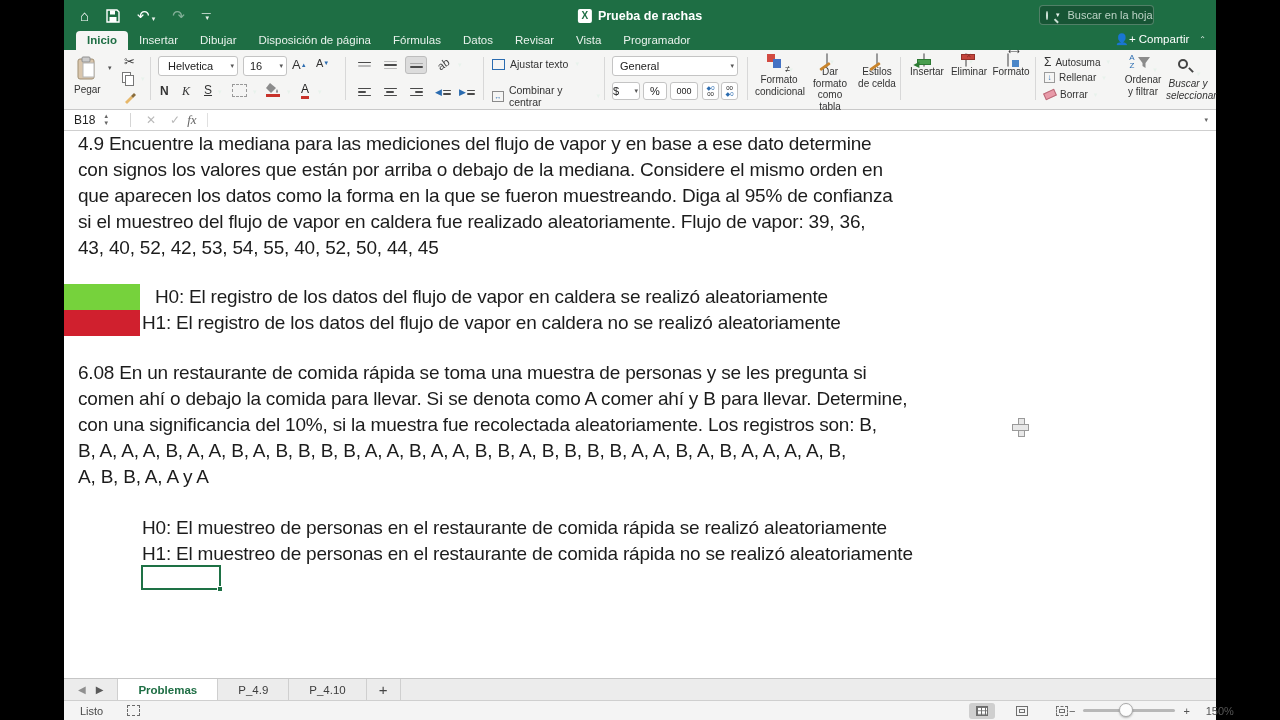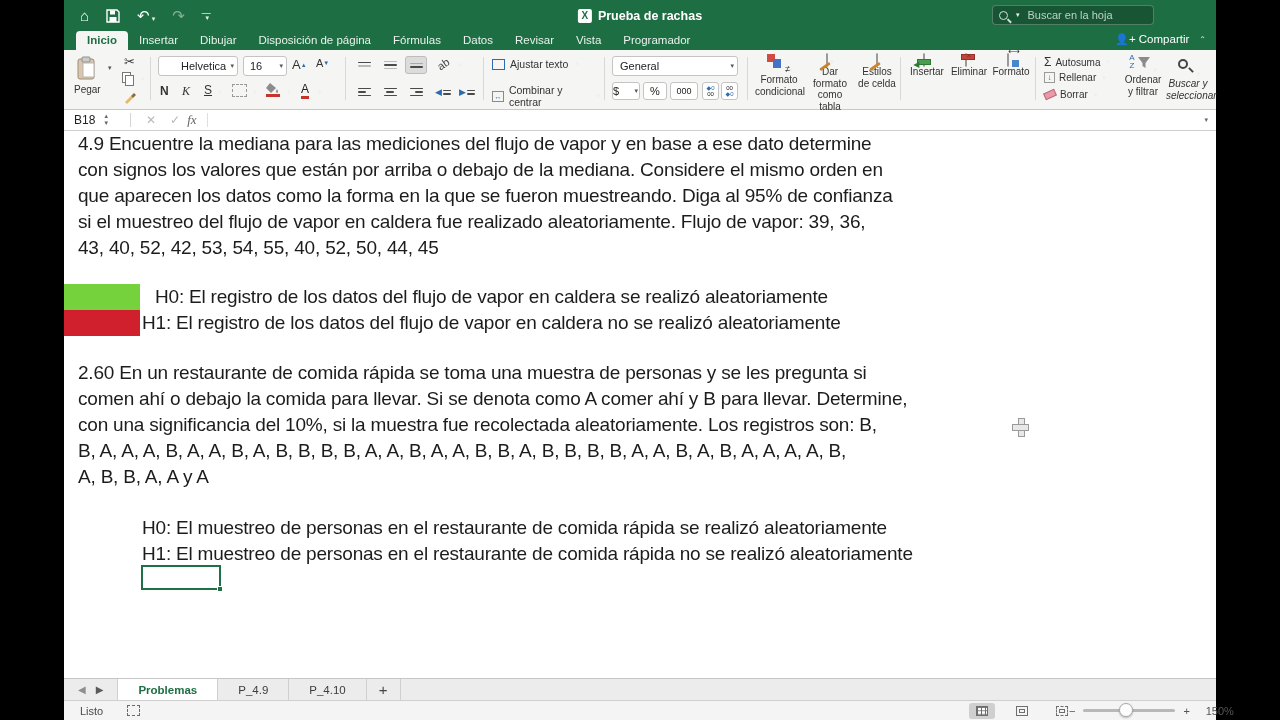--- a/index.html
+++ b/index.html
@@ -8,21 +8,21 @@
   .window { position:absolute; left:64px; top:0; width:1152px; height:720px; background:#fff; }
 
   
   .titlebar { position:absolute; left:0; top:0; width:100%; height:31px; background:#1e6e44; }
   .qa-icons { position:absolute; left:16px; top:0; height:31px; display:flex; align-items:center; gap:17px; color:#fff; }
   .qa-ic { font-size:15px; line-height:1; color:#fff; }
   .qa-dim { opacity:.45; }
   .tiny-dd { font-size:7px; color:#e8f2ec; margin-left:2px; }
   .doc-title { position:absolute; left:50%; transform:translateX(-50%); top:0; height:31px; display:flex; align-items:center; gap:6px; color:#fff; font-weight:bold; font-size:12.5px; }
   .xl-doc { width:14px; height:14px; background:#fff; border-radius:2px; color:#1e6e44; font-size:10px; font-weight:bold; display:flex; align-items:center; justify-content:center; }
-  .search-box { position:absolute; right:62px; top:5px; width:162px; height:20px; background:rgba(0,0,0,.22); border:1px solid rgba(255,255,255,.25); border-radius:4px; display:flex; align-items:center; padding:0 6px; gap:8px; }
+  .search-box { position:absolute; right:62px; top:5px; width:115px; height:20px; background:rgba(0,0,0,.22); border:1px solid rgba(255,255,255,.25); border-radius:4px; display:flex; align-items:center; padding:0 6px; gap:8px; }
   .search-box input { background:transparent; border:none; outline:none; color:#d7e6dd; font-size:11px; width:100px; font-family:"Liberation Sans",sans-serif; }
   .search-box input::placeholder { color:#bcd3c6; }
   .mag { width:9px; height:9px; border:1.5px solid #cfe2d7; border-radius:50%; position:relative; }
   .mag::after { content:""; position:absolute; width:5px; height:1.5px; background:#cfe2d7; transform:rotate(45deg); left:7px; top:8px; }
   .people-ic { position:absolute; right:26px; top:7px; width:20px; height:16px; }
   .people-ic .p1,.people-ic .p2 { position:absolute; }
   .head { width:7px; height:7px; background:#fff; border-radius:50%; }
   .body-sh { width:11px; height:6px; background:#fff; border-radius:5px 5px 0 0; margin-top:1px; }
 
   
@@ -170,21 +170,21 @@
       <span style="position:absolute;left:51px;top:40px;">
         <svg width="14" height="14" viewBox="0 0 14 14">
             <path d="M2 12 L8 6 L10 8 L4 14 Z" fill="#e7b86a"></path>
             <path d="M8 6 L11 3 L13 5 L10 8 Z" fill="#8a6d3b"></path>
           </svg>
       </span>
     </div>
     <div class="vdiv" style="left:86px;"></div>
 
     <div class="rgroup" style="left:94px; width:182px;">
-      <div class="ctrl-box" style="position:absolute;left:0;top:6px;width:80px;height:20px;padding-left:22px;align-items:center;">
+      <div class="ctrl-box" style="position:absolute;left:0;top:6px;width:80px;height:20px;padding-left:9px;align-items:center;">
         <span>Helvetica</span>
           <span class="dd7">▾</span>
       </div>
       <div class="ctrl-box" style="position:absolute;left:85px;top:6px;width:44px;height:20px;padding-left:6px;">
         <span>16</span>
           <span class="dd7">▾</span>
       </div>
       <span class="sm-btn" style="position:absolute;left:134px;top:7px;font-size:13px;">A<span style="font-size:6px;color:#2b6cb0;">▲</span></span>
       <span class="sm-btn" style="position:absolute;left:158px;top:7px;font-size:11px;">A<span style="font-size:6px;color:#2b6cb0;">▼</span></span>
       <span class="sm-btn" style="position:absolute;left:2px;top:34px;font-weight:bold;font-size:12px;">N</span>
@@ -401,21 +401,21 @@
     <div class="tline" style="top:26px;">con signos los valores que están por arriba o debajo de la mediana. Considere el mismo orden en</div>
     <div class="tline" style="top:52px;">que aparecen los datos como la forma en la que se fueron muestreando. Diga al 95% de confianza</div>
     <div class="tline" style="top:78px;">si el muestreo del flujo de vapor en caldera fue realizado aleatoriamente. Flujo de vapor: 39, 36,</div>
     <div class="tline" style="top:104px;">43, 40, 52, 42, 53, 54, 55, 40, 52, 50, 44, 45</div>
 
     <div class="fillcell" style="top:153px;background:#76d23c;"></div>
     <div class="fillcell" style="top:179px;background:#d0202e;"></div>
     <div class="tline hypo" style="top:153px;margin-left:13px;">H0: El registro de los datos del flujo de vapor en caldera se realizó aleatoriamente</div>
     <div class="tline hypo" style="top:179px;">H1: El registro de los datos del flujo de vapor en caldera no se realizó aleatoriamente</div>
 
-    <div class="tline" style="top:229px;">2.60 En un restaurante de comida rápida se toma una muestra de personas y se les pregunta si</div>
+    <div class="tline" style="top:229px;">6.08 En un restaurante de comida rápida se toma una muestra de personas y se les pregunta si</div>
     <div class="tline" style="top:255px;">comen ahí o debajo la comida para llevar. Si se denota como A comer ahí y B para llevar. Determine,</div>
     <div class="tline" style="top:281px;">con una significancia del 10%, si la muestra fue recolectada aleatoriamente. Los registros son: B,</div>
     <div class="tline" style="top:307px;">B, A, A, A, B, A, A, B, A, B, B, B, B, A, A, B, A, A, B, B, A, B, B, B, B, A, A, B, A, B, A, A, A, A, B,</div>
     <div class="tline" style="top:333px;">A, B, B, A, A y A</div>
 
     <div class="tline hypo" style="top:384px;">H0: El muestreo de personas en el restaurante de comida rápida se realizó aleatoriamente</div>
     <div class="tline hypo" style="top:410px;">H1: El muestreo de personas en el restaurante de comida rápida no se realizó aleatoriamente</div>
 
     <div class="selcell">
         <span class="handle"></span>

